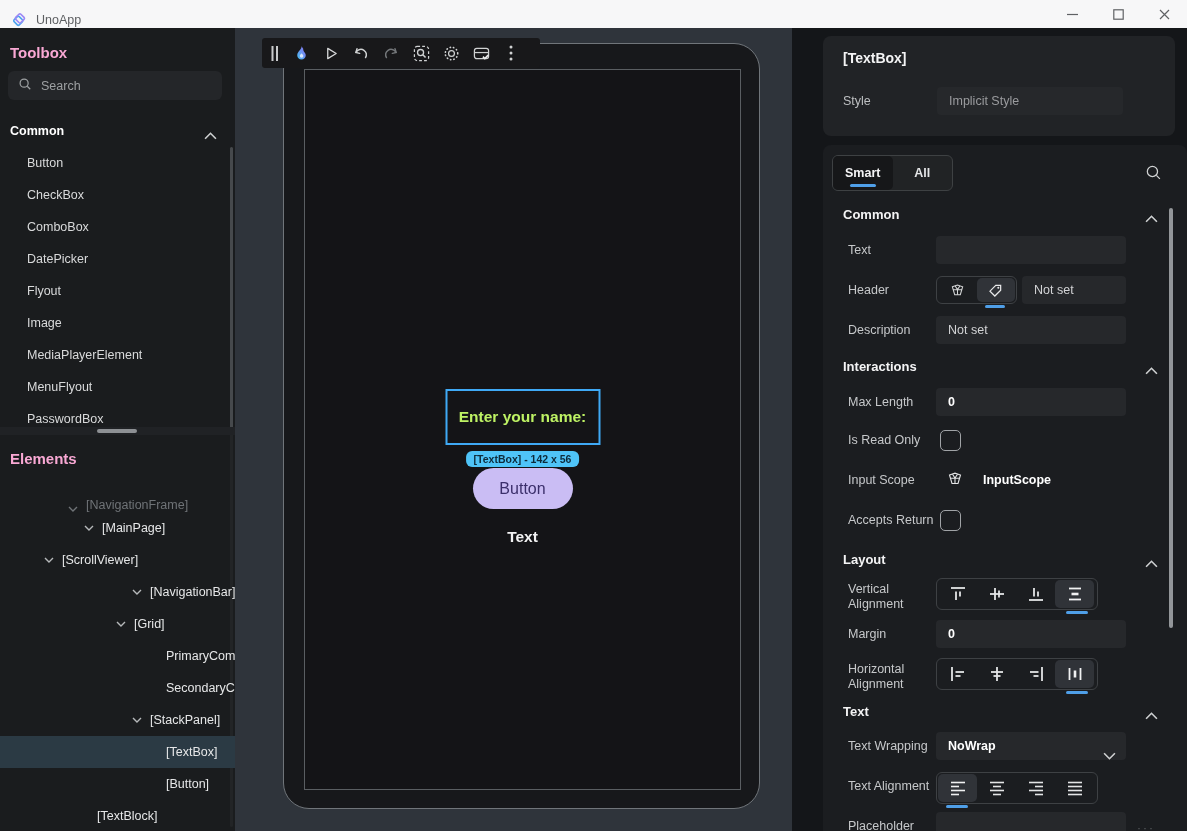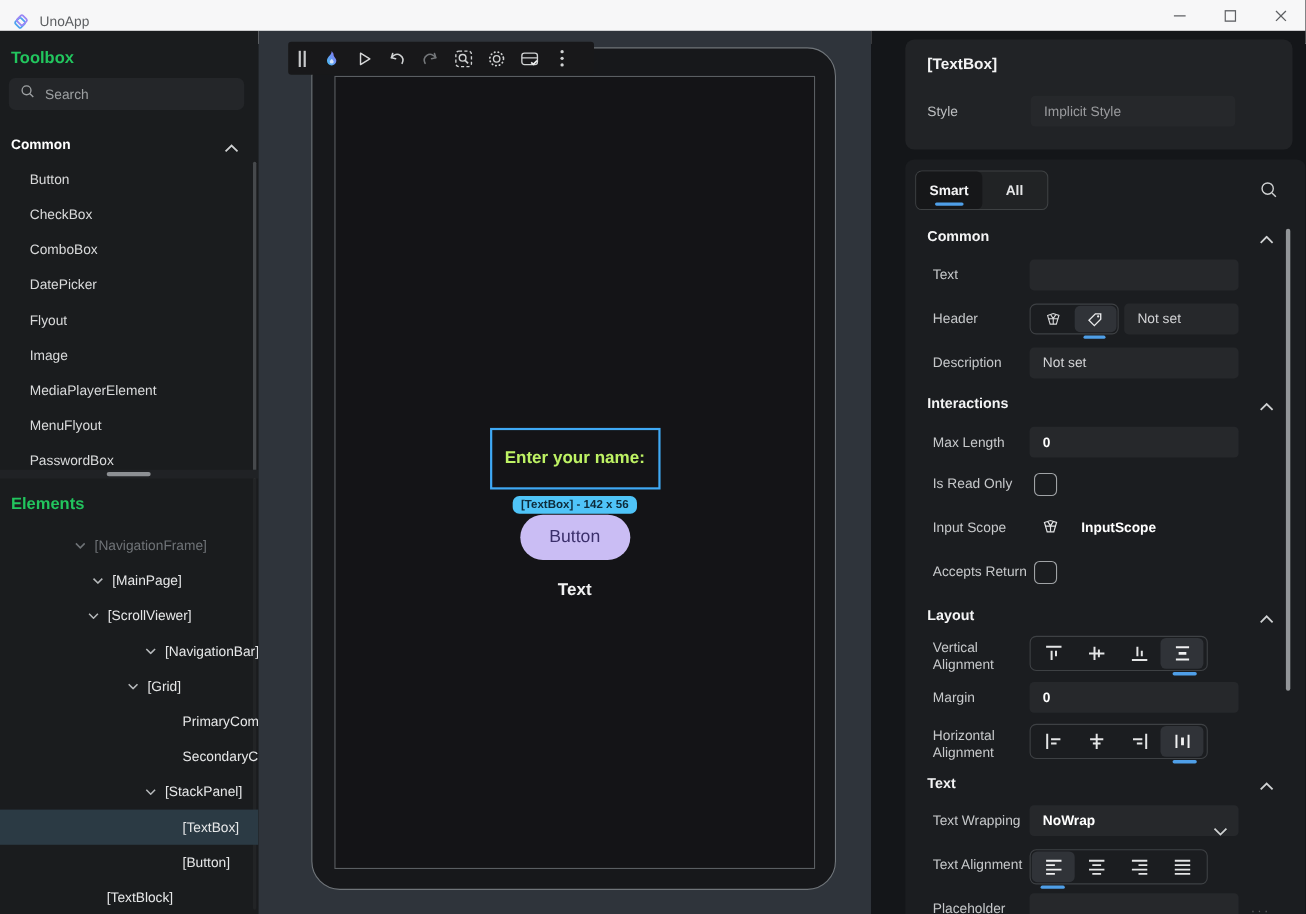--- a/index.html
+++ b/index.html
@@ -14,39 +14,39 @@
   
   .titlebar { position:absolute; left:0; top:0; width:1187px; height:40px;
     background:#f7f7f8; display:flex; align-items:center; border-bottom:1px solid #e8e8ea; }
   .titlebar .logo { margin-left:10px; width:18px; height:18px; display:flex; }
   .titlebar .title { margin-left:8px; font-size:12.5px; color:#5d5f62; }
   .win-controls { position:absolute; right:0; top:0; height:28px; display:flex; align-items:center; }
   .win-btn { width:46px; height:28px; display:flex; align-items:center; justify-content:center; }
 
   
   .sidebar { position:absolute; left:0; top:28px; width:235px; height:803px; background:#1a1c1e; overflow:hidden; }
-  .panel-title { position:absolute; left:10px; font-size:15px; font-weight:bold; color:#22c55e; }
+  .panel-title { position:absolute; left:10px; font-size:15px; font-weight:bold; color:#f9a8d4; }
   .searchbox { position:absolute; left:8px; top:43px; width:214px; height:29px; background:#242629;
     border-radius:6px; display:flex; align-items:center; padding:0 10px; gap:9px; }
   .searchbox input { background:transparent; border:none; outline:none; color:#c9cacc; font-size:12.5px;
     font-family:inherit; width:150px; }
   .searchbox input::placeholder { color:#9da0a2; }
   .section-head { position:absolute; left:10px; font-size:12.5px; font-weight:bold; color:#ffffff; }
   .tool-list { position:absolute; left:0; top:119px; width:231px; }
   .tool-item { height:32px; line-height:32px; padding-left:27px; font-size:12.5px; color:#d9dadb;
     white-space:nowrap; overflow:hidden; }
   .sb-scroll-track { position:absolute; left:230px; top:119px; width:3px; height:680px; background:#222426; border-radius:2px; }
   .sb-scroll-thumb { position:absolute; left:230px; top:119px; width:3px; height:288px; background:#46494c; border-radius:2px; }
   .splitter { position:absolute; left:0; top:399px; width:235px; height:8px; background:#202225; }
   .splitter .handle { position:absolute; left:97px; top:2px; width:40px; height:4px; border-radius:2px; background:#8d9094; }
   .tree { position:absolute; left:0; top:452px; width:235px; }
   .tree-row { height:32px; display:flex; align-items:center; font-size:12.5px; color:#e6e7e8;
     white-space:nowrap; overflow:hidden; }
   .tree-row .tchev { width:10px; margin-right:8px; display:flex; flex:0 0 auto; }
-  .tree-row.dim { color:#6f7377; }
+  .tree-row.dim { color:#6f7377;align-items:flex-end; }
   .tree-row.selected { background:#2b3a44; }
 
   
   .workspace { position:absolute; left:235px; top:28px; width:557px; height:803px; background:#2f343b; overflow:hidden; }
   .phone { position:absolute; left:48px; top:15px; width:477px; height:766px; border-radius:26px;
     border:1.5px solid #70757a; background:#17181b; }
   .screen { position:absolute; left:20px; top:25px; width:437px; height:721px; border:1px solid #5a5e62;
     background:#141417; overflow:hidden; }
   .screen-header { position:absolute; left:0; top:0; width:100%; height:74px; background:#34313c; }
   .screen-header .pg-title { position:absolute; left:20px; top:0; line-height:74px; font-size:26px; color:#e9e9eb; }
@@ -178,21 +178,21 @@
       <span>[NavigationFrame]</span>
     </div>
     <div class="tree-row" style="padding-left:84px">
       <span class="tchev">
           <svg width="10" height="6" viewBox="0 0 10 6" fill="none" stroke="#b6b9bb" stroke-width="1.4">
             <polyline points="1,1 5,5 9,1"></polyline>
           </svg>
         </span>
       <span>[MainPage]</span>
     </div>
-    <div class="tree-row" style="padding-left:80px">
+    <div class="tree-row" style="padding-left:44px">
       <span class="tchev">
           <svg width="10" height="6" viewBox="0 0 10 6" fill="none" stroke="#b6b9bb" stroke-width="1.4">
             <polyline points="1,1 5,5 9,1"></polyline>
           </svg>
         </span>
       <span>[ScrollViewer]</span>
     </div>
     <div class="tree-row" style="padding-left:132px">
       <span class="tchev">
           <svg width="10" height="6" viewBox="0 0 10 6" fill="none" stroke="#b6b9bb" stroke-width="1.4">

